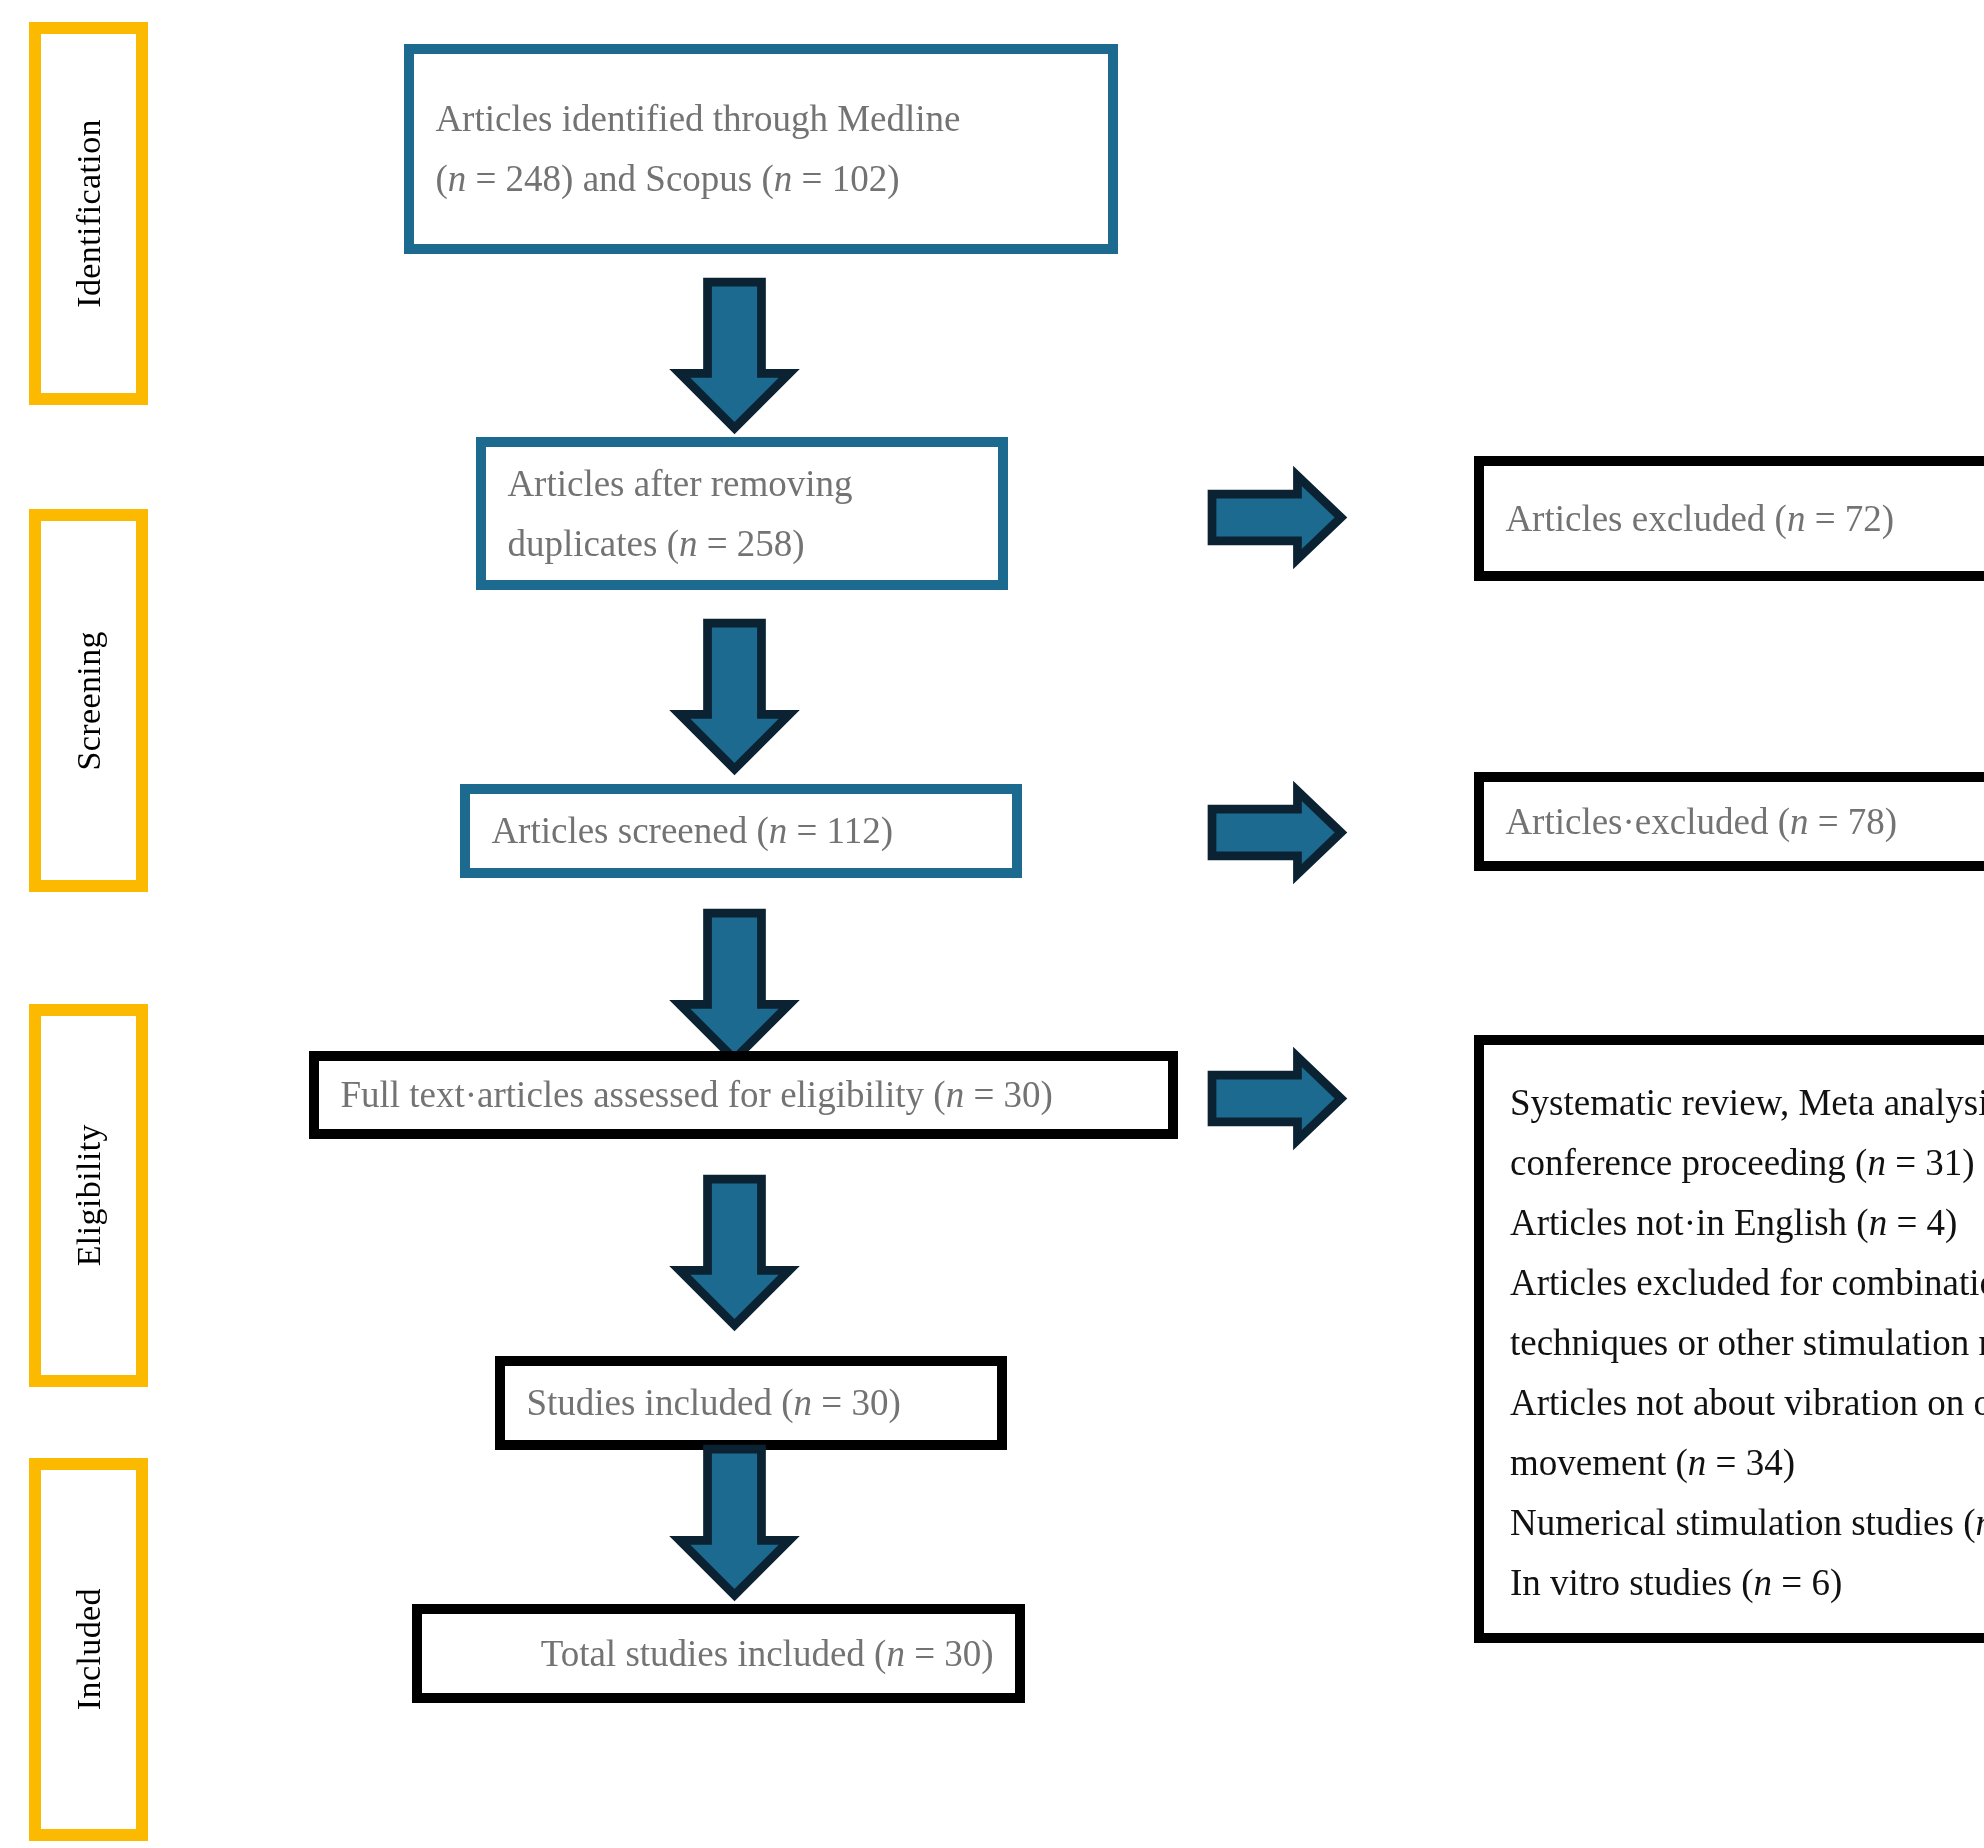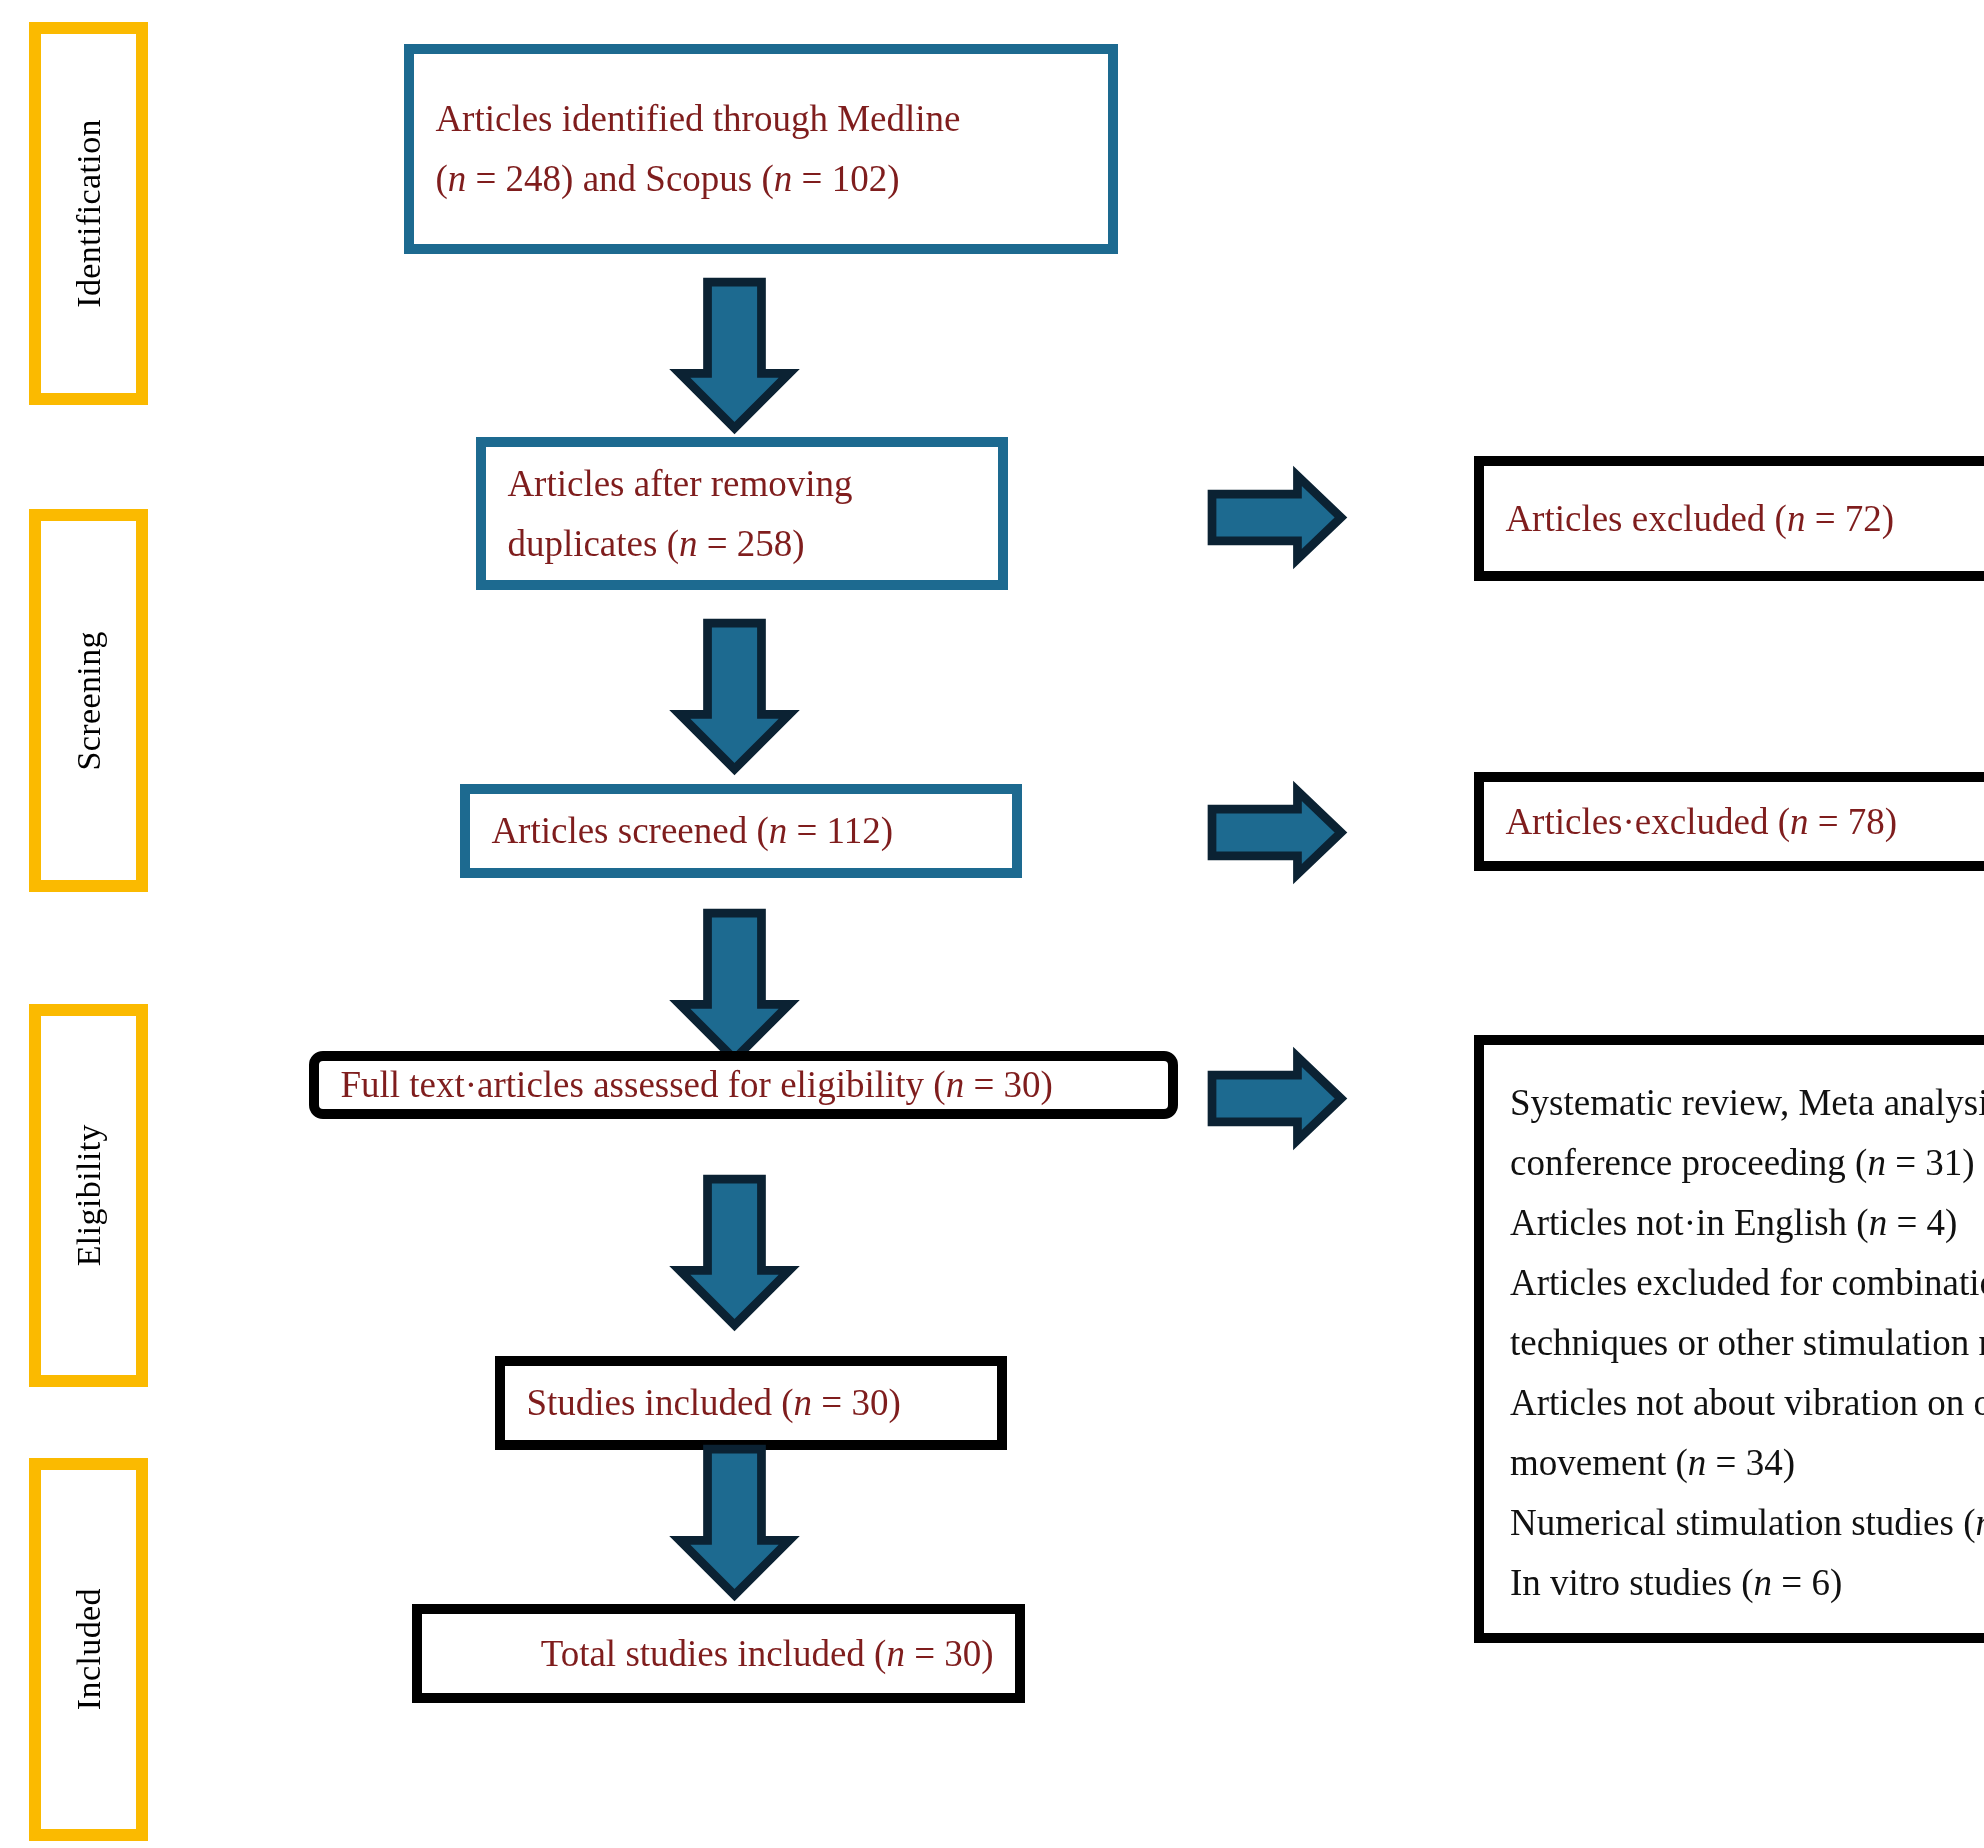--- a/index.html
+++ b/index.html
@@ -50,21 +50,21 @@
     display: flex;
     align-items: center;
     padding: 0 21.4px;
   }
   .node.blue  { border: 10.3px solid #1D6A90; }
   .node.black { border: 10.3px solid #000000; }
 
   .node .node-text {
     font-size: 37px;
     line-height: 1.62;
-    color: #7f1d1d;
+    color: #737373;
     width: 100%;
   }
 
   .node .line { display: block; white-space: nowrap; }
   .node.wrapped .line { white-space: normal; }
 
   em.nvar {
     font-style: italic;
     font-family: "Liberation Serif", "DejaVu Serif", serif;
   }
@@ -166,21 +166,21 @@
       <span class="line"><span>Articles·excluded (</span><em class="nvar">n</em><span> = 78)</span></span>
     </div>
   </div>
 
   <div class="arrow" style="left:675px; top:909px; width:119px; height:155px;">
     <svg width="119" height="155" viewBox="0 0 300 390">
       <polygon points="82,10 218,10 218,240 288,240 150,378 12,240 82,240" fill="#1D6A90" stroke="#0B2233" stroke-width="22" stroke-linejoin="miter"></polygon>
     </svg>
   </div>
 
-  <div class="node black" style="left:309px; top:1051px; width:869px; height:68px;border-radius:14px;">
+  <div class="node black" style="left:309px; top:1051px; width:869px; height:88px;">
     <div class="node-text">
       <span class="line"><span>Full text·articles assessed for eligibility (</span><em class="nvar">n</em><span> = 30)</span></span>
     </div>
   </div>
 
   <div class="arrow" style="left:1207px; top:1053px; width:139px; height:91px;">
     <svg width="139" height="91" viewBox="0 0 350 230">
       <polygon points="12,56 228,56 228,10 338,115 228,220 228,174 12,174" fill="#1D6A90" stroke="#0B2233" stroke-width="22" stroke-linejoin="miter"></polygon>
     </svg>
   </div>

